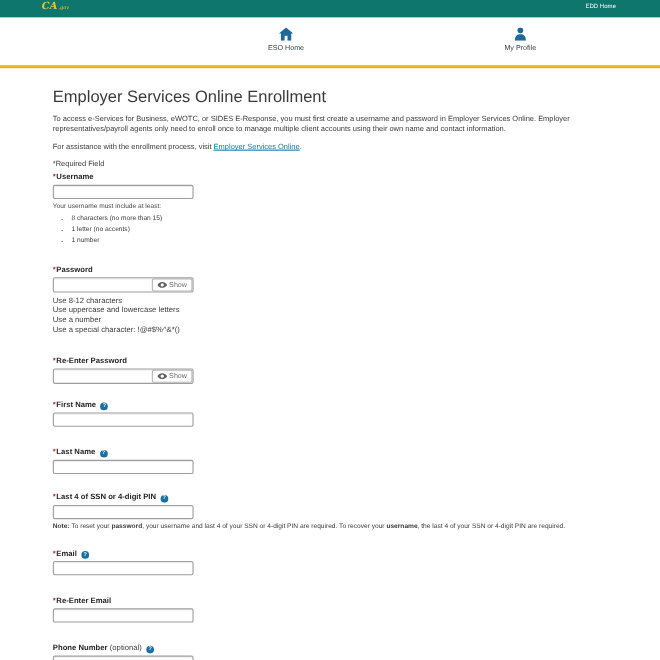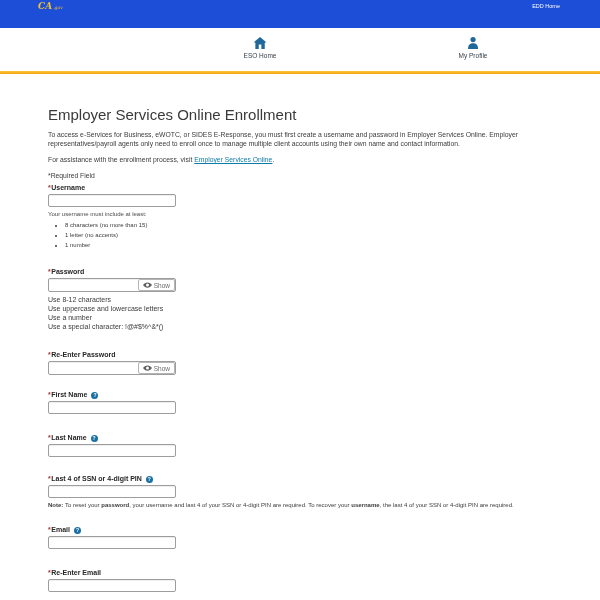--- a/index.html
+++ b/index.html
@@ -5,21 +5,21 @@
   * { margin:0; padding:0; box-sizing:border-box; }
   html,body { width:600px; height:600px; }
   body {
     font-family:"Liberation Sans","DejaVu Sans",sans-serif;
     background:#ffffff; color:#3b3b3b; overflow:hidden;
     -webkit-font-smoothing:antialiased;
   }
   b { font-weight:bold; }
 
   
-  .topbar { position:relative; height:28px; background:#1d4ed8; }
+  .topbar { position:relative; height:16px; background:#0f766e; }
   .ca-logo { position:absolute; left:38px; top:0; height:12px; display:flex; align-items:center; cursor:pointer; }
   .ca-script { font-family:"DejaVu Serif",serif; font-style:italic; font-weight:bold; font-size:9px; color:#f2c230; line-height:10px; }
   .ca-suffix { font-family:"DejaVu Serif",serif; font-style:italic; font-size:4.5px; color:#f2c230; margin-left:1px; margin-top:3px; }
   .edd-home-link { position:absolute; right:40px; top:0; height:12px; display:flex; align-items:center; color:#ffffff; font-size:5.5px; cursor:pointer; }
 
   
   .header { position:relative; height:43px; background:#ffffff; }
 
   .edd-logo { position:absolute; left:40px; top:3px; width:82px; cursor:pointer; }
   .edd-arc { position:absolute; left:2px; top:-1px; }
@@ -32,21 +32,21 @@
   .nav-item { position:absolute; top:9px; transform:translateX(-50%); display:flex; flex-direction:column; align-items:center; cursor:pointer; }
   .nav-eso { left:260px; }
   .nav-profile { left:473px; }
   .nav-icon { height:12px; display:flex; align-items:flex-end; }
   .nav-label { margin-top:3px; font-size:6.5px; color:#37424a; }
 
   .goldline { height:3px; background:linear-gradient(180deg,#fdc53c,#f2a30d); }
 
   
   .content { padding:0 40px 0 48px; }
-  h1.page-title { font-size:15px; line-height:16px; font-weight:500; color:#3a3a3a; margin-top:33px; }
+  h1.page-title { font-size:15px; line-height:16px; font-weight:500; color:#3a3a3a; margin-top:19px; }
   .intro { margin-top:7px; font-size:6.8px; line-height:9px; max-width:552px; }
   .assist { margin-top:8px; font-size:6.8px; }
   .assist a { color:#0f7ca8; text-decoration:underline; cursor:pointer; }
   .required-note { margin-top:9px; font-size:6.8px; }
 
   .group { }
   .field-label { display:flex; align-items:center; font-size:7px; font-weight:bold; color:#262626; line-height:8px; margin-bottom:2px; }
   .req { color:#a6382b; margin-right:0.5px; }
   .optional { font-weight:normal; color:#3b3b3b; margin-left:2px; }
   .help-icon { width:7px; height:7px; margin-left:4px; border-radius:50%; background:#1a6fa3; color:#ffffff;

